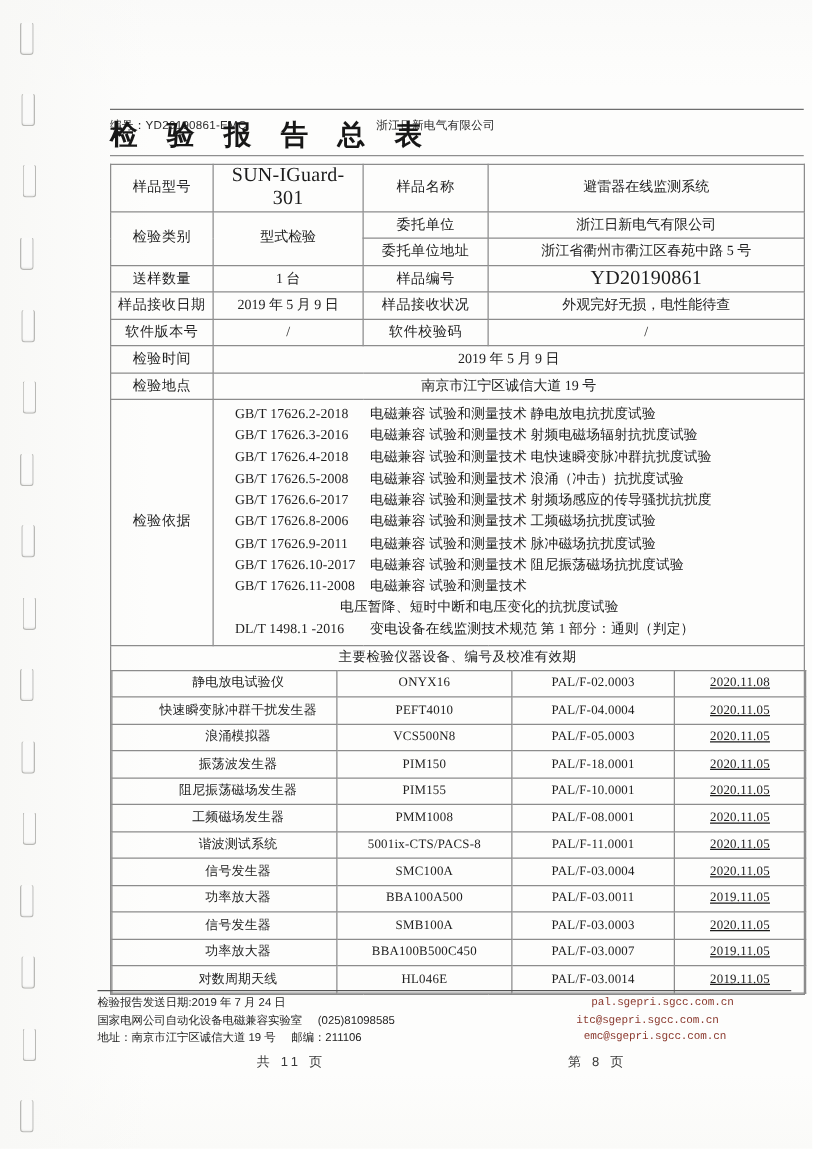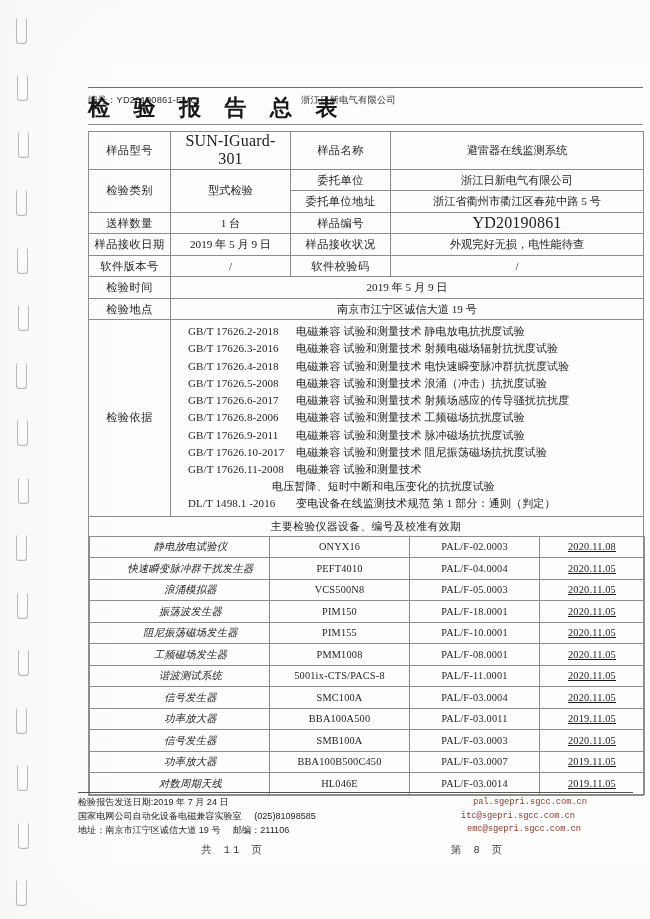--- a/index.html
+++ b/index.html
@@ -100,21 +100,21 @@
   #eq-cell { padding: 0 !important; text-align: left !important; }
   #eq-title {
     text-align: center; font-size: 10.8px;
     padding: 3px 0 4px 0; letter-spacing: .4px;
   }
   table.eq { width: 100%; border-collapse: collapse; table-layout: fixed; }
   table.eq td {
     border: none; height: 22.4px; padding: 0;
     font-size: 10.3px; vertical-align: middle; letter-spacing: .2px;
   }
-  .eq-name { width: 180px; padding-left: 26px !important; letter-spacing: .5px; font-style: italic; }
+  .eq-name { width: 180px; padding-left: 26px !important; letter-spacing: .5px; }
   .eq-model { width: 140px; }
   .eq-cert  { width: 130px; }
   .eq-date  { width: 105px; text-decoration: underline; }
 
   
   #footer {
     position: absolute; left: 78px; top: 792px; width: 555px;
     font-family: "Liberation Sans", "DejaVu Sans", sans-serif;
   }
   #footer-rule { height: 1px; background: #555; margin-bottom: 3px; }
@@ -122,21 +122,21 @@
   #footer-left { flex: 1; font-size: 9.1px; color: #1f1f1f; line-height: 13.8px; }
   #footer-right {
     width: 180px; text-align: left; padding-left: 8px;
     font-size: 8.8px; color: #8b3a2f; line-height: 13.5px;
     font-family: "Liberation Mono", "DejaVu Sans Mono", monospace;
     letter-spacing: -.1px;
   }
   #pagebar {
     position: absolute; left: 88px; top: 843px; width: 555px;
     display: flex; font-size: 10.4px; color: #3a3a3a;
-    font-family: Liberation Mono, monospace;
+    font-family: Liberation Sans, sans-serif;
   }
   #pagebar .pb-total { width: 290px; text-align: center; letter-spacing: 3px; }
   #pagebar .pb-cur   { width: 200px; text-align: center; letter-spacing: 3px; }
   .nowrap { white-space: nowrap; }
 </style>
 </head>
 <body>
 
 <div id="page">
   <div id="paper-tone"></div>

